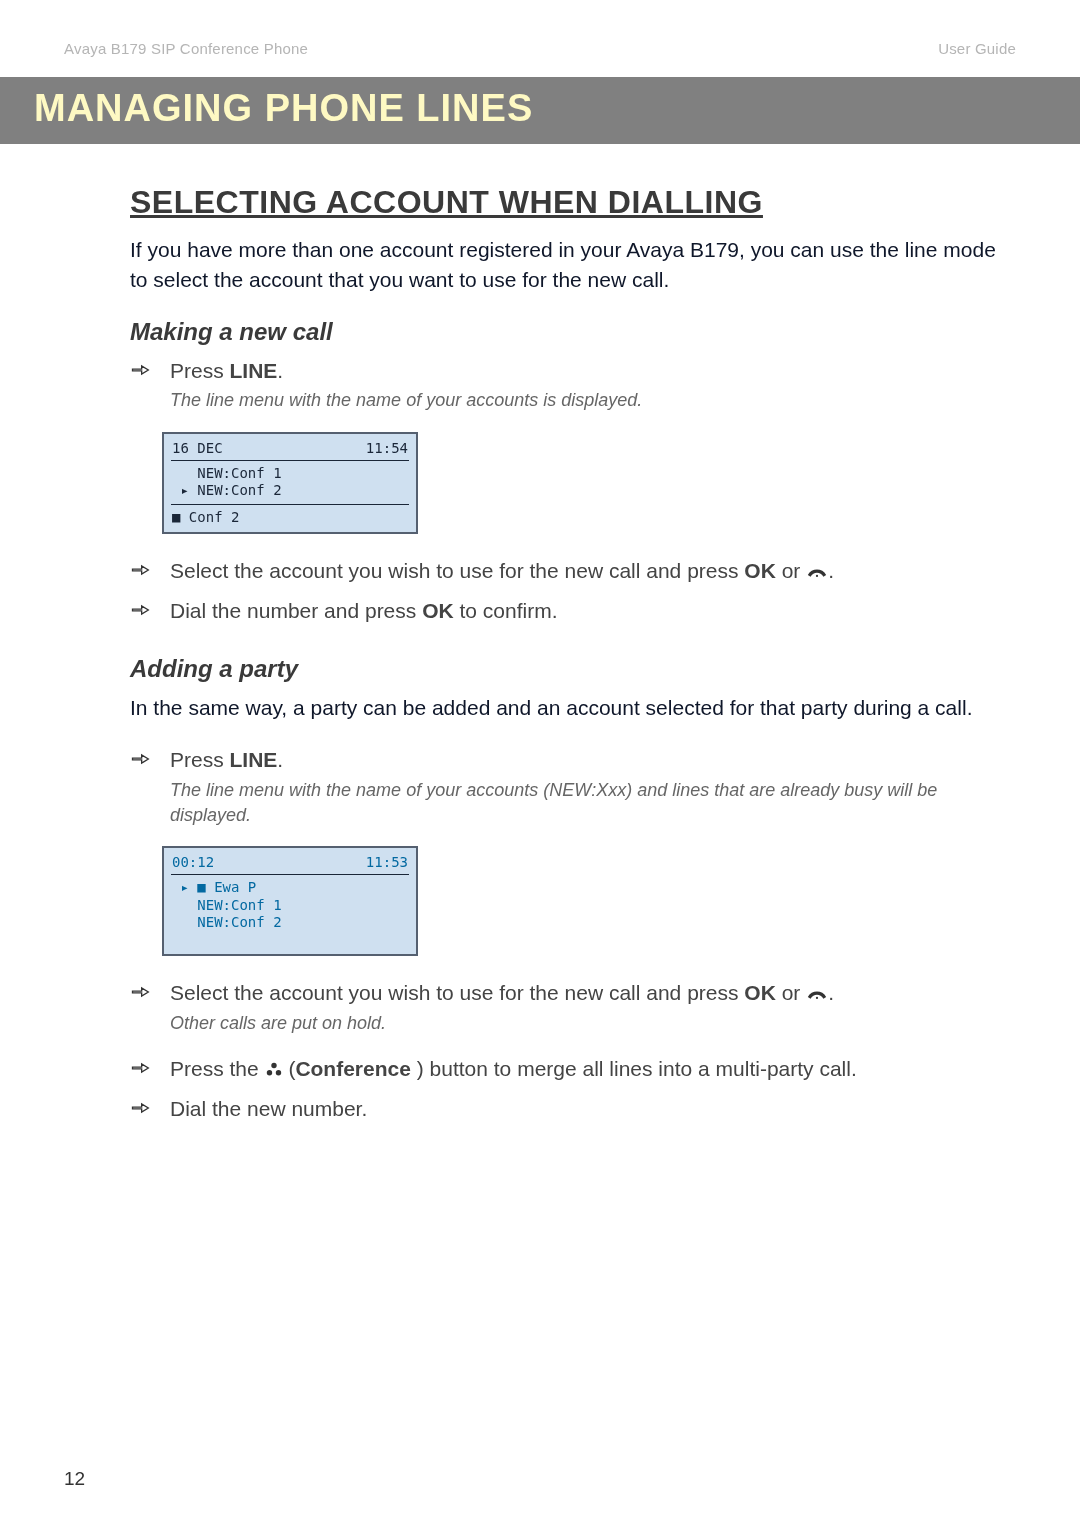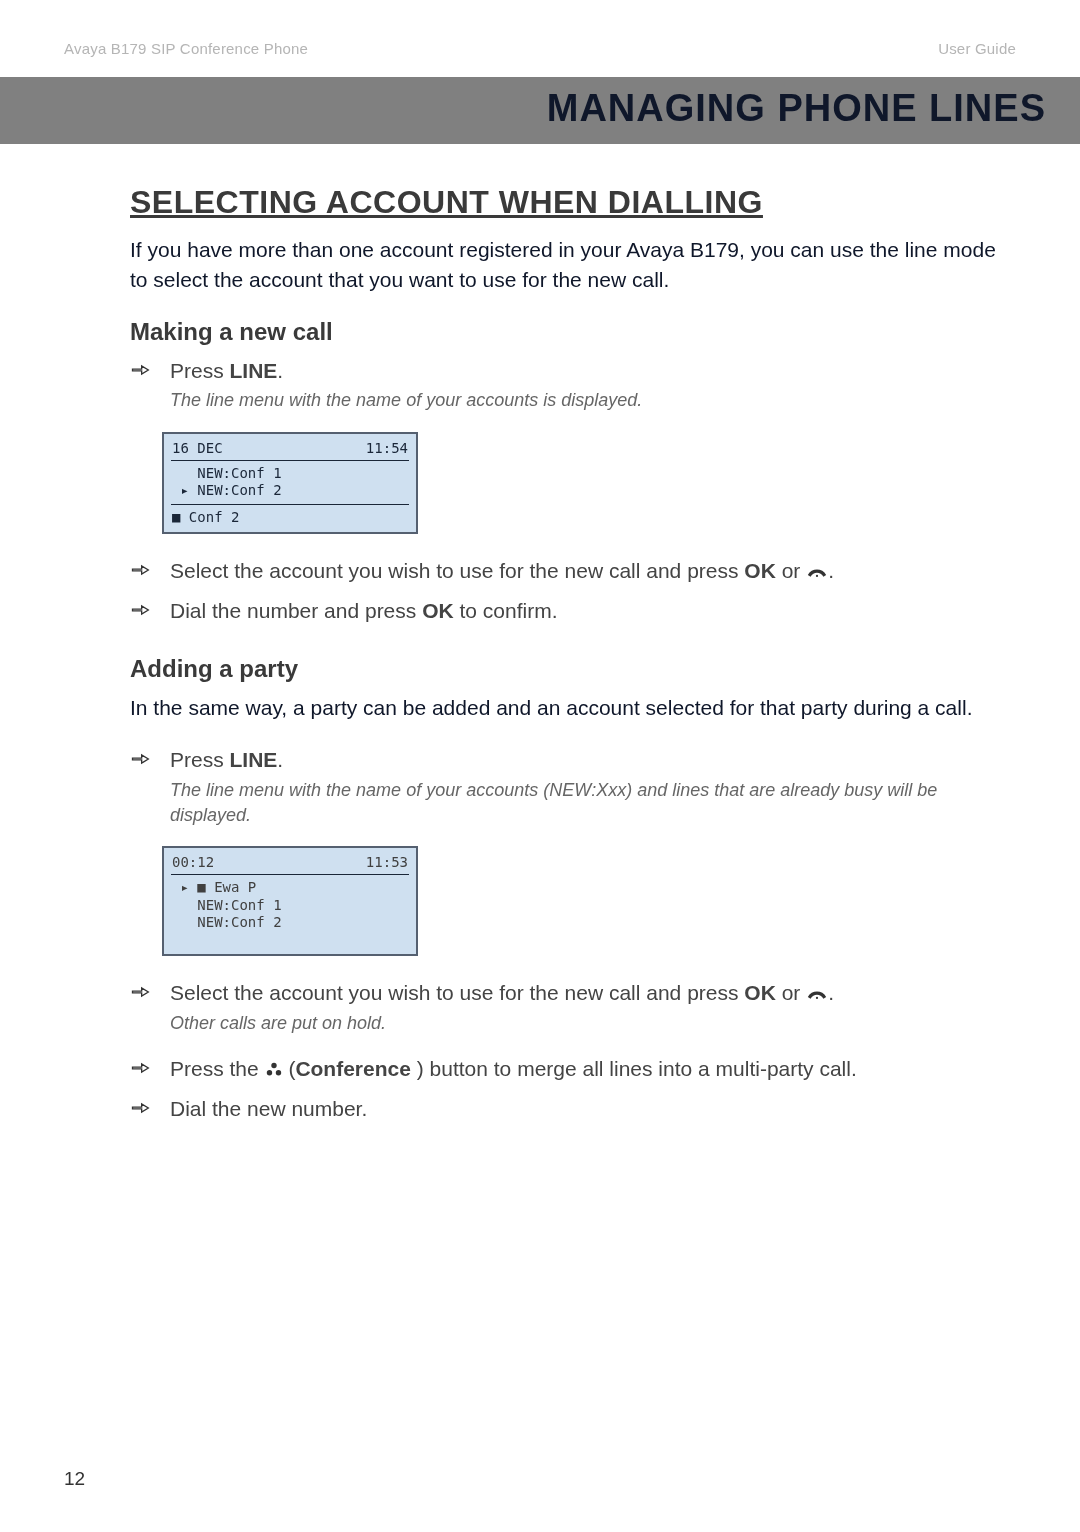--- a/index.html
+++ b/index.html
@@ -14,26 +14,25 @@
   .header-row {
     display: flex;
     justify-content: space-between;
     padding: 40px 64px 20px 64px;
     font-size: 15px;
     color: #b5b5b5;
     letter-spacing: 0.2px;
   }
   .band {
     background: #808080;
-    color: #0f172a;
-    padding: 10px 34px 14px 54px;
+    color: #fef9c3;
+    padding: 10px 34px 14px 34px;
     font-size: 38px;
     font-weight: 700;
     letter-spacing: 1px;
-    text-align: right;
   }
   .content {
     padding: 40px 64px 0 130px;
   }
   .h2 {
     font-size: 32px;
     font-weight: 700;
     letter-spacing: 0.5px;
     margin-bottom: 14px;
     color: #3a3a3a;
@@ -44,20 +43,21 @@
     line-height: 1.45;
     color: #0f172a;
     margin-bottom: 22px;
   }
   .h3 {
     font-size: 24px;
     font-weight: 700;
     margin-top: 12px;
     margin-bottom: 10px;
     color: #3a3a3a;
+    font-style: italic;
   }
   .step {
     display: flex;
     align-items: flex-start;
     margin-bottom: 8px;
     gap: 8px;
   }
   .arrow {
     flex: 0 0 32px;
     font-size: 21px;
@@ -100,21 +100,21 @@
     margin: 4px -1px;
   }
   .lcd-line { white-space: pre; line-height: 1.25; }
   .lcd2 {
     width: 256px;
     height: 110px;
     border: 2px solid #556070;
     background: #cfe0f0;
     font-family: "Lucida Console", Monaco, monospace;
     font-size: 14px;
-    color: #404040;
+    color: #0369a1;
     margin: 8px 0 22px 32px;
     padding: 6px 8px 6px 8px;
   }
   .offhook-icon {
     display: inline-block;
     width: 22px; height: 14px;
     vertical-align: -1px;
   }
   .clover-icon {
     display: inline-block;

